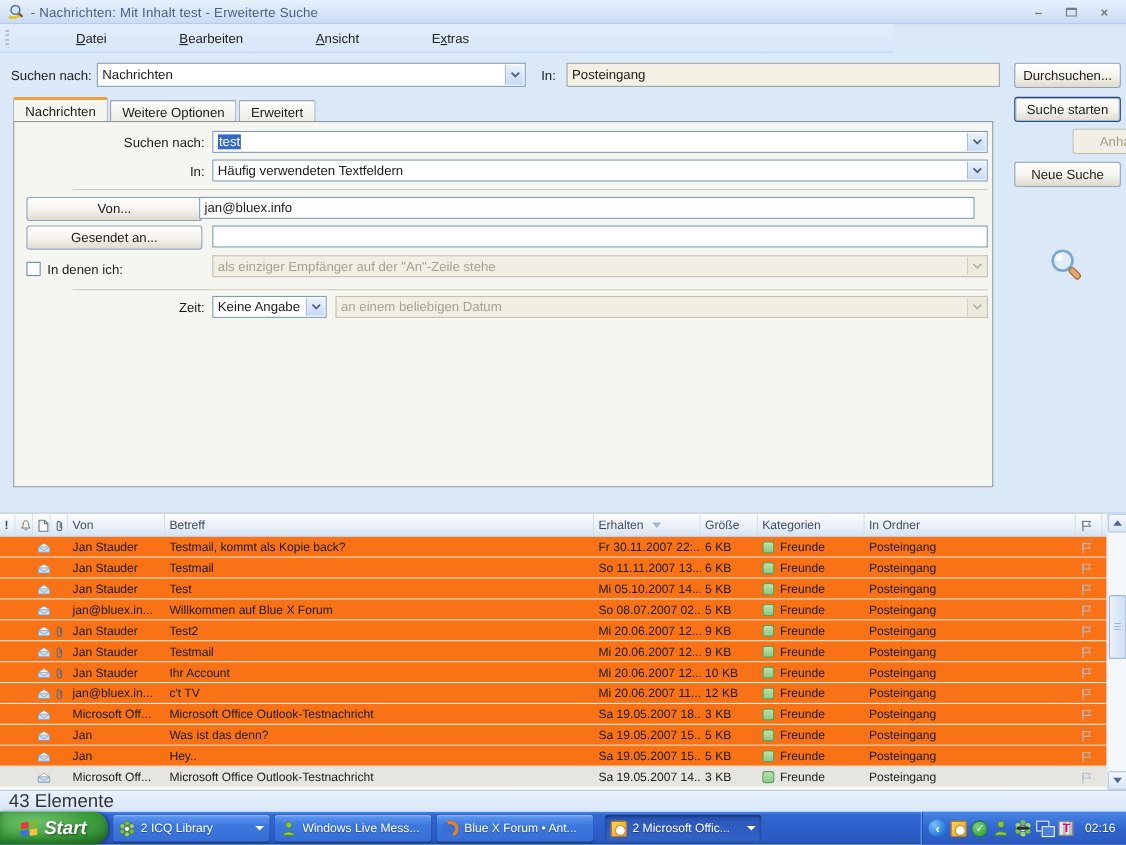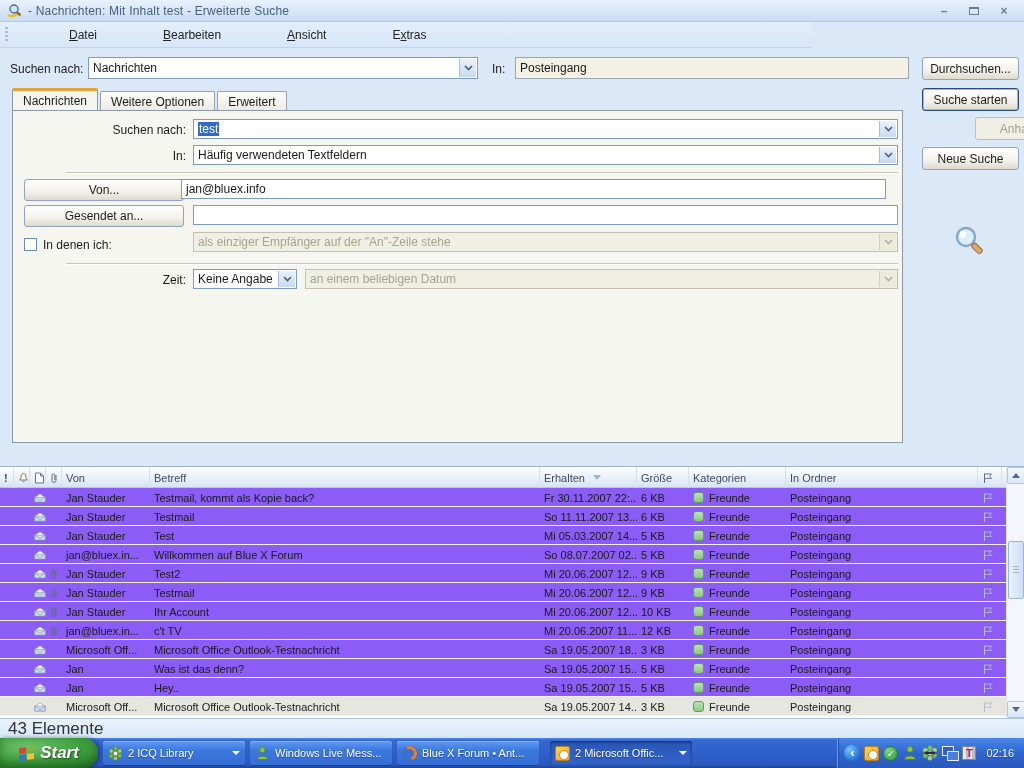--- a/index.html
+++ b/index.html
@@ -71,21 +71,21 @@
   
   .table-wrap { position:absolute; left:0; top:466px; width:1024px; height:252px; background:#fff;
     border-top:1px solid #9fb4cd; }
   .lrow { display:grid; grid-template-columns:14px 16px 16px 16px 88px 390px 97px 52px 97px 192px 24px;
     align-items:center; }
   .thead { height:21px; background:linear-gradient(180deg,#fdfeff,#e9f0f8 55%,#d9e4f1);
     border-bottom:1px solid #b7c8dc; font-size:11px; color:#3d4c63; }
   .thead > div { height:21px; display:flex; align-items:center; padding-left:4px;
     border-right:1px solid #d5e0ee; overflow:hidden; }
   .rows { height:228px; overflow:hidden; }
-  .mrow { height:19px; font-size:11px; border-bottom:1px solid #f1f1ea; background:#8b5cf6; }
+  .mrow { height:19px; font-size:11px; border-bottom:1px solid #f1f1ea; background:#f97316; }
   .mrow.selected { background:#e6e6e0; }
   .mrow > div { padding-left:4px; white-space:nowrap; overflow:hidden; display:flex; align-items:center; height:19px; }
   .cat-chip { width:11px; height:11px; background:linear-gradient(180deg,#b9e4ae,#8cc985);
     border:1px solid #5ba05b; border-radius:3px; margin-right:5px; flex:none; }
   .sort-desc { width:0; height:0; border-left:4px solid transparent; border-right:4px solid transparent;
     border-top:5px solid #9fb6d4; margin-left:8px; }
 
   
   .vscroll { position:absolute; right:0; top:467px; width:18px; height:251px; background:#f3f6fb; border-left:1px solid #dfe6ef; }
   .sb-btn { position:absolute; left:0; width:18px; height:17px;
@@ -393,21 +393,21 @@
           <path d="M1 5 L7.5 9.2 L14 5" fill="none" stroke="#8494ac" stroke-width="0.8"></path>
         </svg>
       </div>
       <div>
         <svg width="8" height="12" viewBox="0 0 8 12" style="visibility: hidden;">
           <path d="M6 3 V8.4 a2 2 0 0 1 -4 0 V3.4 a1.4 1.4 0 0 1 2.8 0 V8" fill="none" stroke="#5f6b7c"></path>
         </svg>
       </div>
       <div>Jan Stauder</div>
       <div>Test</div>
-      <div>Mi 05.03.2007 14...</div>
+      <div>Mi 05.10.2007 14...</div>
       <div>5 KB</div>
       <div>
             <span class="cat-chip"></span>
             <span>Freunde</span>
           </div>
       <div>Posteingang</div>
       <div>
         <svg width="11" height="12" viewBox="0 0 11 12">
           <line x1="2.5" y1="1.5" x2="2.5" y2="11" stroke="#b4bcc8"></line>
           <path d="M2.5 2 H9.5 L7.6 4.2 L9.5 6.4 H2.5 Z" fill="none" stroke="#b4bcc8" stroke-width="0.9"></path>

